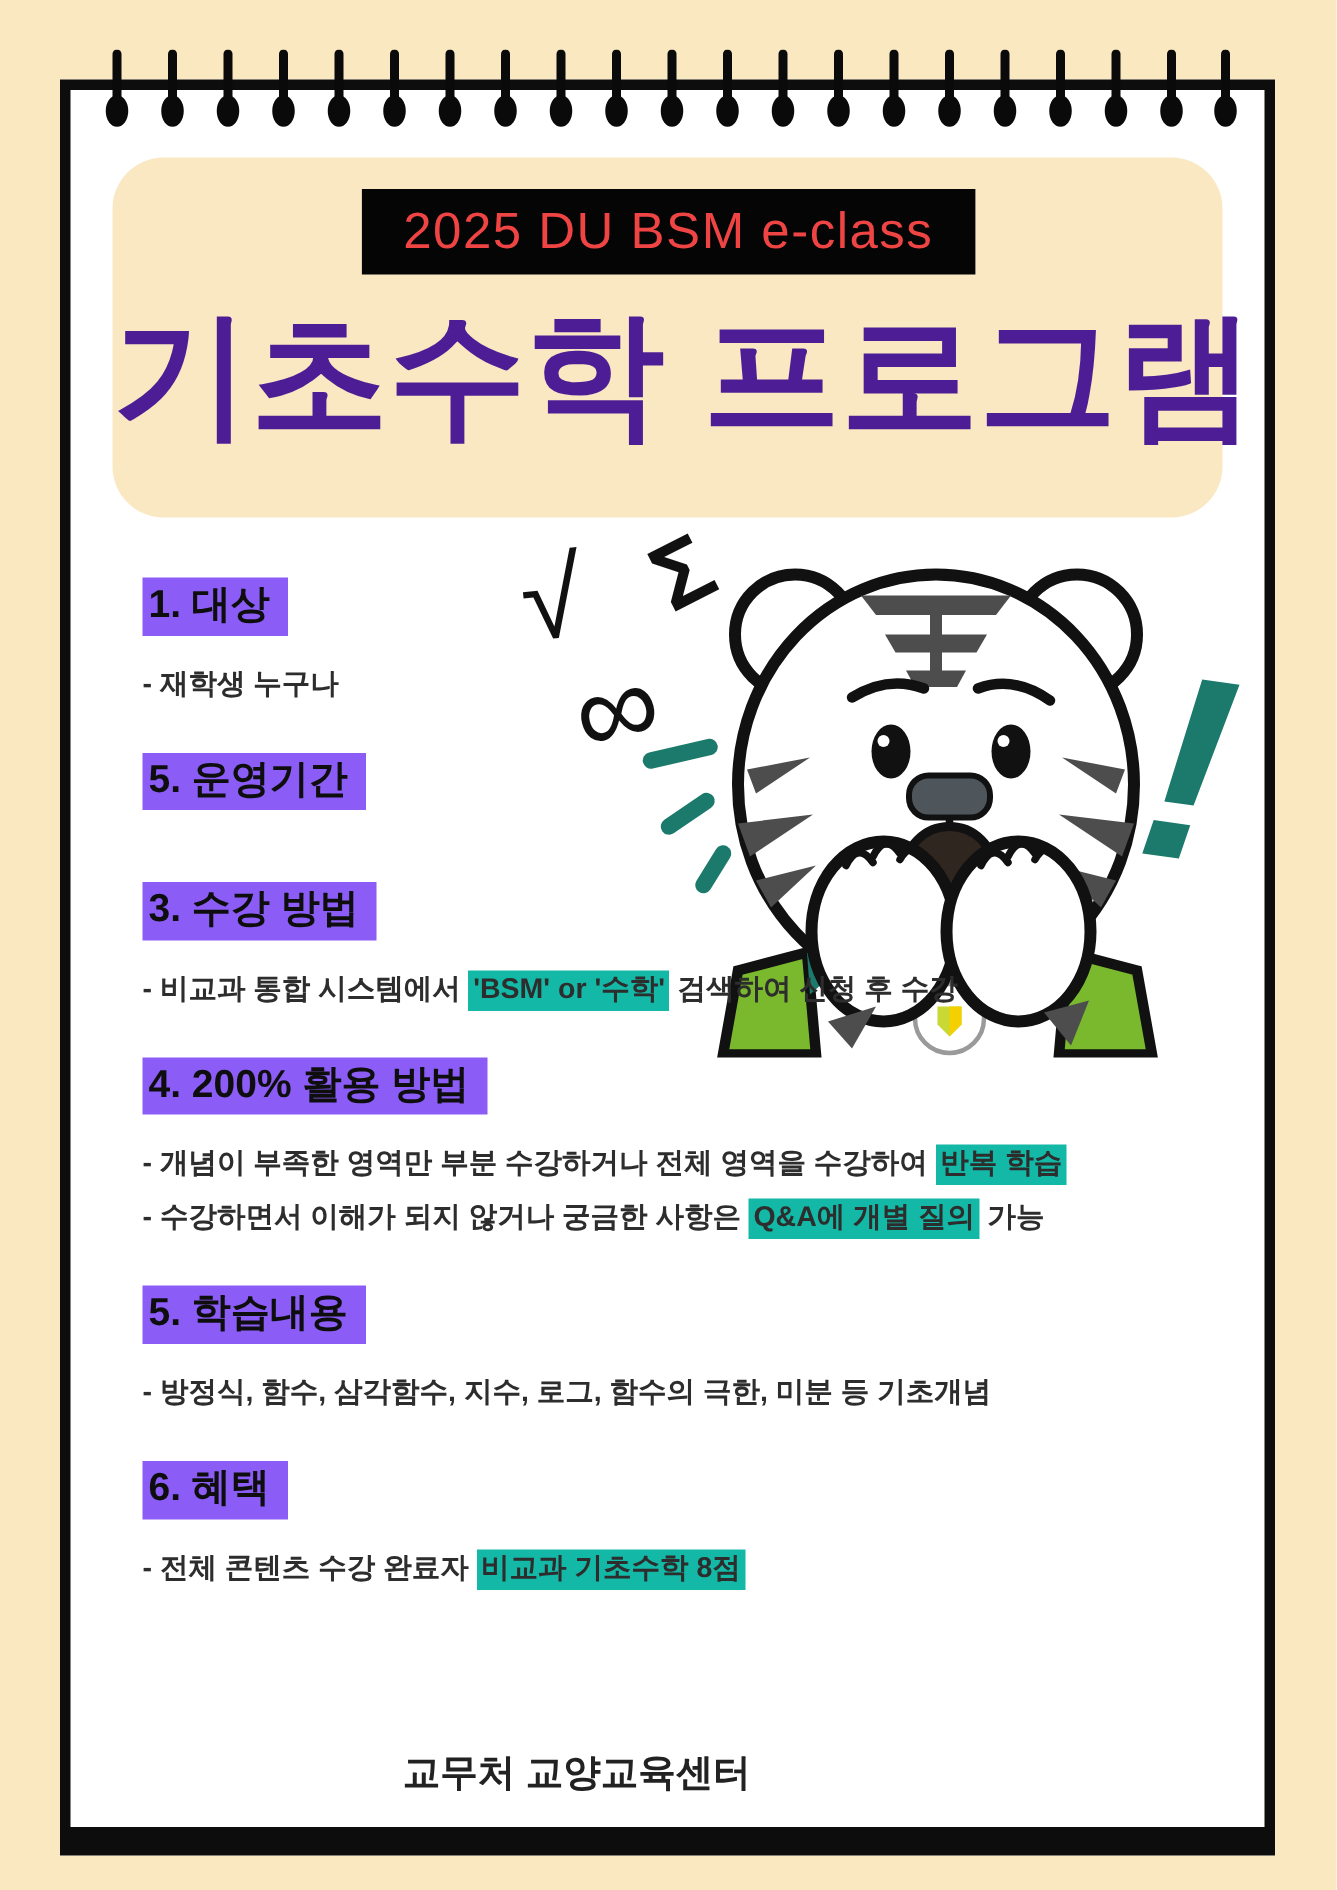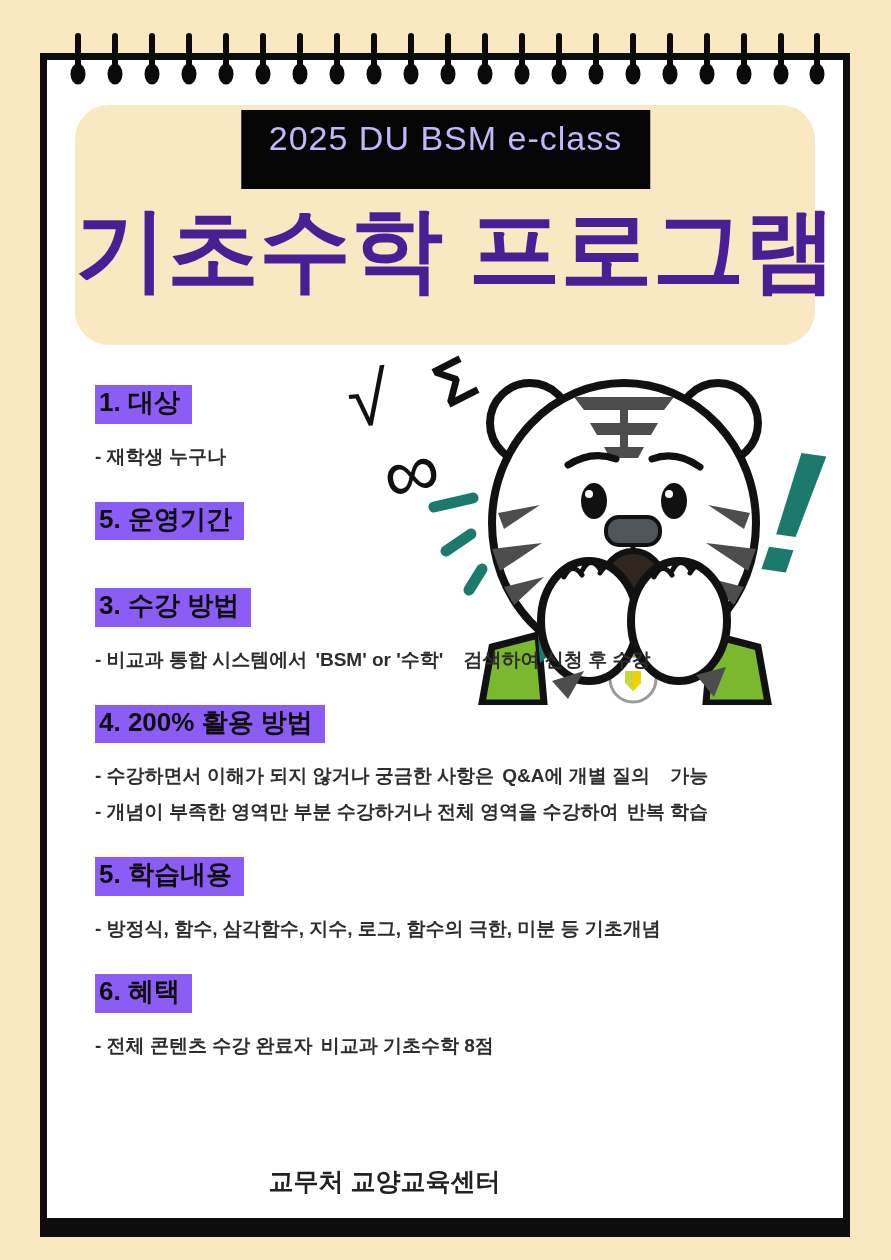--- a/index.html
+++ b/index.html
@@ -16,24 +16,24 @@
     background:#ffffff;
     border:7px solid #0d0d0d;
     border-bottom-width:19px;
   }
   .spiral { position:absolute; left:0; top:33px; width:891px; height:52px; z-index:5; }
   .title-panel {
     position:absolute; left:75px; top:105px; width:740px; height:240px;
     background:#FAE8C2; border-radius:34px;
   }
   .banner {
-    position:absolute; left:50%; transform:translateX(-50%); top:110px;
-    background:#050505; color:#c4b5fd;
+    position:absolute; left:50%; transform:translateX(-50%); top:126px;
+    background:#050505; color:#ef4444;
     font-size:34px; letter-spacing:1px; font-weight:500;
-    padding:9px 28px 31px 28px; white-space:nowrap; z-index:3;
+    padding:9px 28px 9px 28px; white-space:nowrap; z-index:3;
   }
   .poster-title {
     position:absolute; left:75px; top:188px; width:740px;
     text-align:center; font-size:92px; font-weight:900;
     letter-spacing:0px; color:#4c1d95; white-space:nowrap; z-index:3;
   }
   .mascot-wrap { position:absolute; left:340px; top:345px; width:500px; height:360px; z-index:2; }
   .content { position:absolute; left:95px; top:385px; width:720px; z-index:4; }
   .section { margin-bottom:30px; }
   .sec-heading {
@@ -42,21 +42,21 @@
     font-size:26px; font-weight:800; color:#0e0e0e;
     padding:3px 12px 7px 4px;
     margin-bottom:18px;
     line-height:1.1;
   }
   .line {
     font-size:19px; color:#2d2d2d; font-weight:700;
     line-height:30px; margin-bottom:6px; white-space:nowrap;
     letter-spacing:0px;
   }
-  .hl { background:#ffffff; padding:2px 15px 4px 3px; }
+  .hl { background:#14b8a6; padding:2px 3px 4px 3px; }
   .footer {
     position:absolute; left:0; width:769px; top:1165px;
     text-align:center; font-size:25px; font-weight:600; color:#222; z-index:4;
   }
 </style>
 </head>
 <body>
 
 <div class="page"></div>
 
@@ -186,24 +186,24 @@
   <div class="section">
     <div class="sec-heading">3. 수강 방법</div>
     <div class="line">
       <span>- 비교과 통합 시스템에서 </span><span class="hl">'BSM' or '수학'</span><span> 검색하여 신청 후 수강</span>
     </div>
   </div>
 
   <div class="section">
     <div class="sec-heading">4. 200% 활용 방법</div>
     <div class="line">
+      <span>- 개념이 부족한 영역만 부분 수강하거나 전체 영역을 수강하여 </span><span class="hl">반복 학습</span>
+    </div>
+    <div class="line">
       <span>- 수강하면서 이해가 되지 않거나 궁금한 사항은 </span><span class="hl">Q&amp;A에 개별 질의</span><span> 가능</span>
-    </div>
-    <div class="line">
-      <span>- 개념이 부족한 영역만 부분 수강하거나 전체 영역을 수강하여 </span><span class="hl">반복 학습</span>
     </div>
   </div>
 
   <div class="section">
     <div class="sec-heading">5. 학습내용</div>
     <div class="line"><span>- 방정식, 함수, 삼각함수, 지수, 로그, 함수의 극한, 미분 등 기초개념</span></div>
   </div>
 
   <div class="section">
     <div class="sec-heading">6. 혜택</div>

